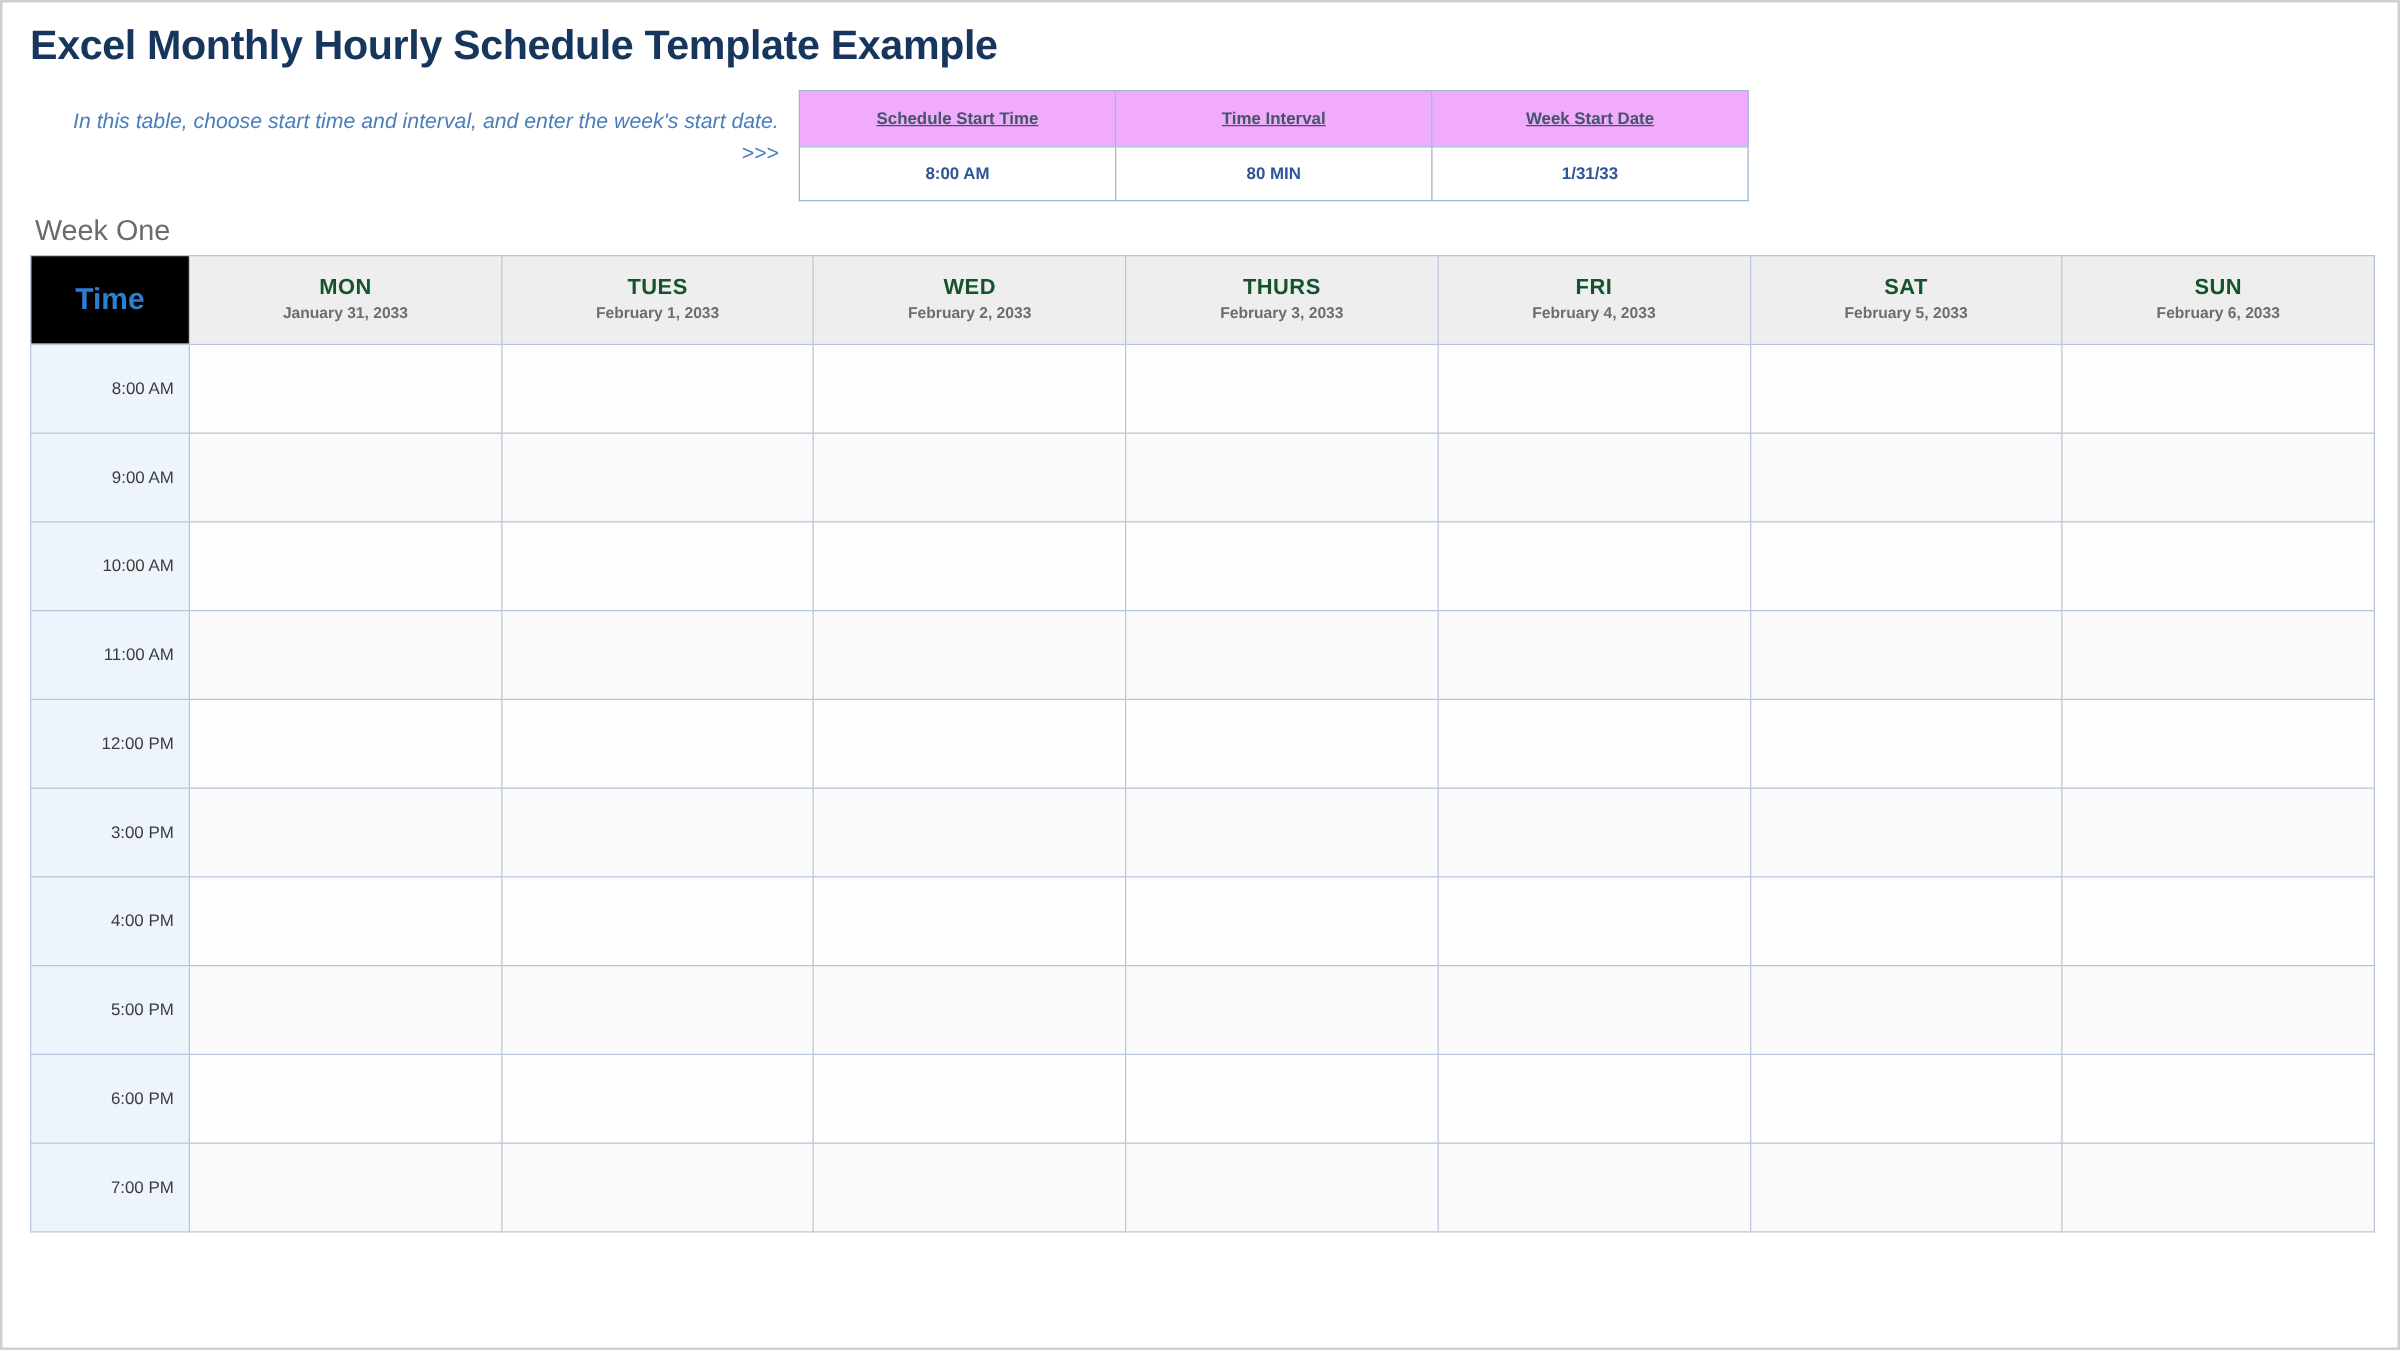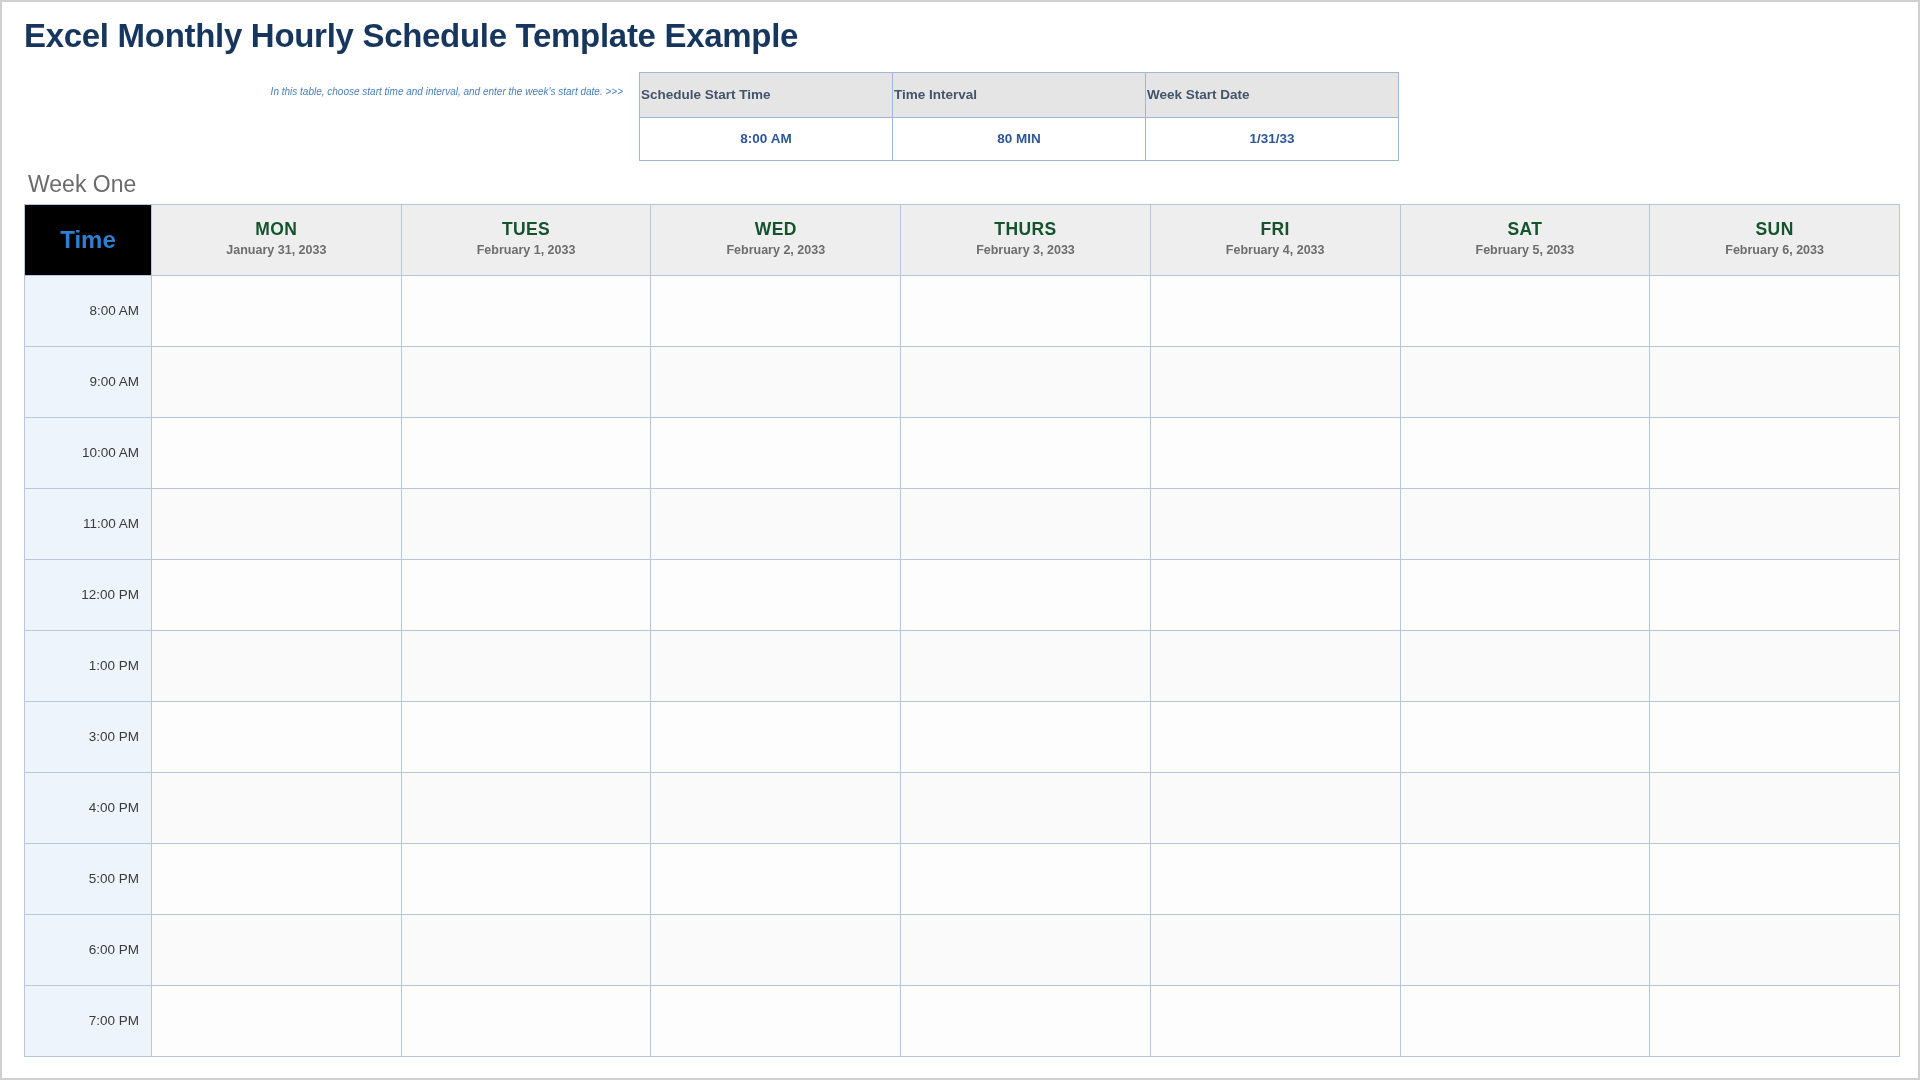--- a/index.html
+++ b/index.html
@@ -40,36 +40,37 @@
   }
   .instructions {
     width: 615px;
     padding-top: 12px;
     text-align: right;
     padding-right: 16px;
     box-sizing: border-box;
   }
   .instructions div {
     font-style: italic;
-    font-size: 10px;
+    font-size: 17px;
     color: #4a7ebb;
     line-height: 1.55;
   }
   .settings-table {
     border-collapse: collapse;
   }
   .settings-table th {
-    background: #e5e5e5;
+    background: #f0abfc;
     border: 1px solid #9fb6d4;
     font-size: 13.5px;
     font-weight: bold;
     color: #44546a;
     width: 250px;
     height: 42px;
-    text-align: left;
+    text-align: center;
+    text-decoration: underline;
   }
   .settings-table td {
     background: #ffffff;
     border: 1px solid #9fb6d4;
     font-size: 13.5px;
     font-weight: bold;
     color: #2f5597;
     height: 40px;
     text-align: center;
   }
@@ -252,30 +253,20 @@
             <td class="time-cell">12:00 PM</td>
             <td class="slot"></td>
             <td class="slot"></td>
             <td class="slot"></td>
             <td class="slot"></td>
             <td class="slot"></td>
             <td class="slot"></td>
             <td class="slot"></td>
           </tr>
           <tr>
-            <td class="time-cell">1:00 PM</td>
-            <td class="slot"></td>
-            <td class="slot"></td>
-            <td class="slot"></td>
-            <td class="slot"></td>
-            <td class="slot"></td>
-            <td class="slot"></td>
-            <td class="slot"></td>
-          </tr>
-          <tr>
             <td class="time-cell">3:00 PM</td>
             <td class="slot"></td>
             <td class="slot"></td>
             <td class="slot"></td>
             <td class="slot"></td>
             <td class="slot"></td>
             <td class="slot"></td>
             <td class="slot"></td>
           </tr>
           <tr>

